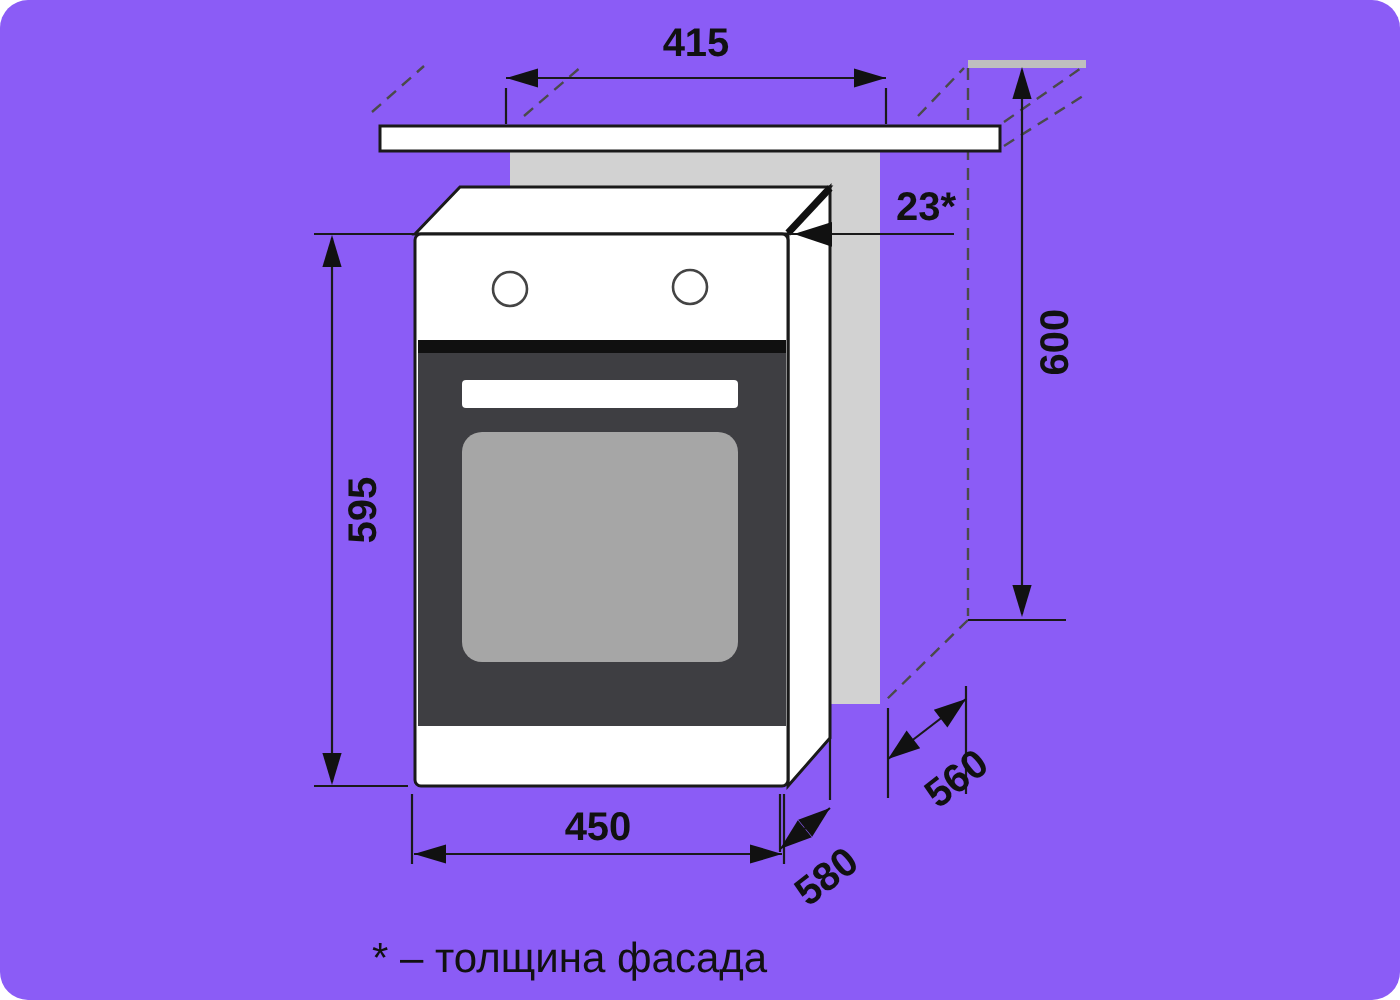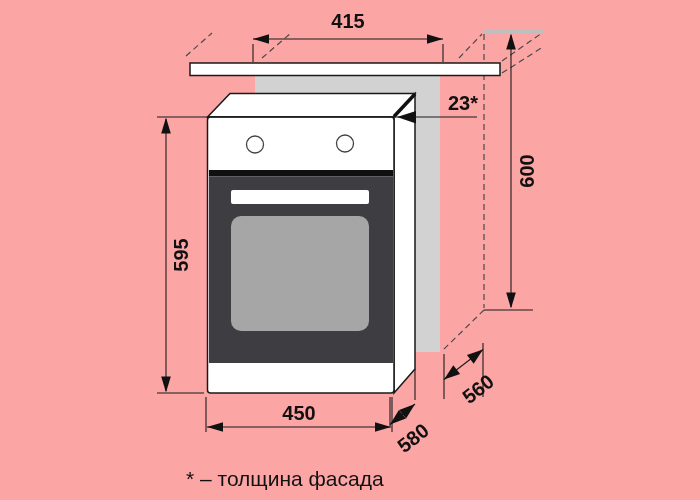--- a/index.html
+++ b/index.html
@@ -1,18 +1,19 @@
 <!DOCTYPE html>
 <html><head>
 <meta charset="utf-8">
 <style>
   html,body{margin:0;padding:0;background:#fff;}
   .canvas{
-    width:700px;height:500px;position:relative;background:#fca5a5;
+    width:700px;height:500px;position:relative;background:#8b5cf6;
     font-family:"Liberation Sans", sans-serif;
+    border-radius:14px;
   }
   svg{display:block;}
   .thin{stroke:#1a1a1a;stroke-width:1.1;fill:none;}
   .dash{stroke:#4a4a4a;stroke-width:1.2;fill:none;stroke-dasharray:6 4;}
   .arr{fill:#111;stroke:none;}
   .dim-label{font-family:"Liberation Sans",sans-serif;font-size:20px;font-weight:600;fill:#111;}
   .note{font-family:"Liberation Sans",sans-serif;font-size:21px;font-weight:500;fill:#111;}
   .outline{stroke:#1a1a1a;stroke-width:1.5;}
 </style>
 </head>

